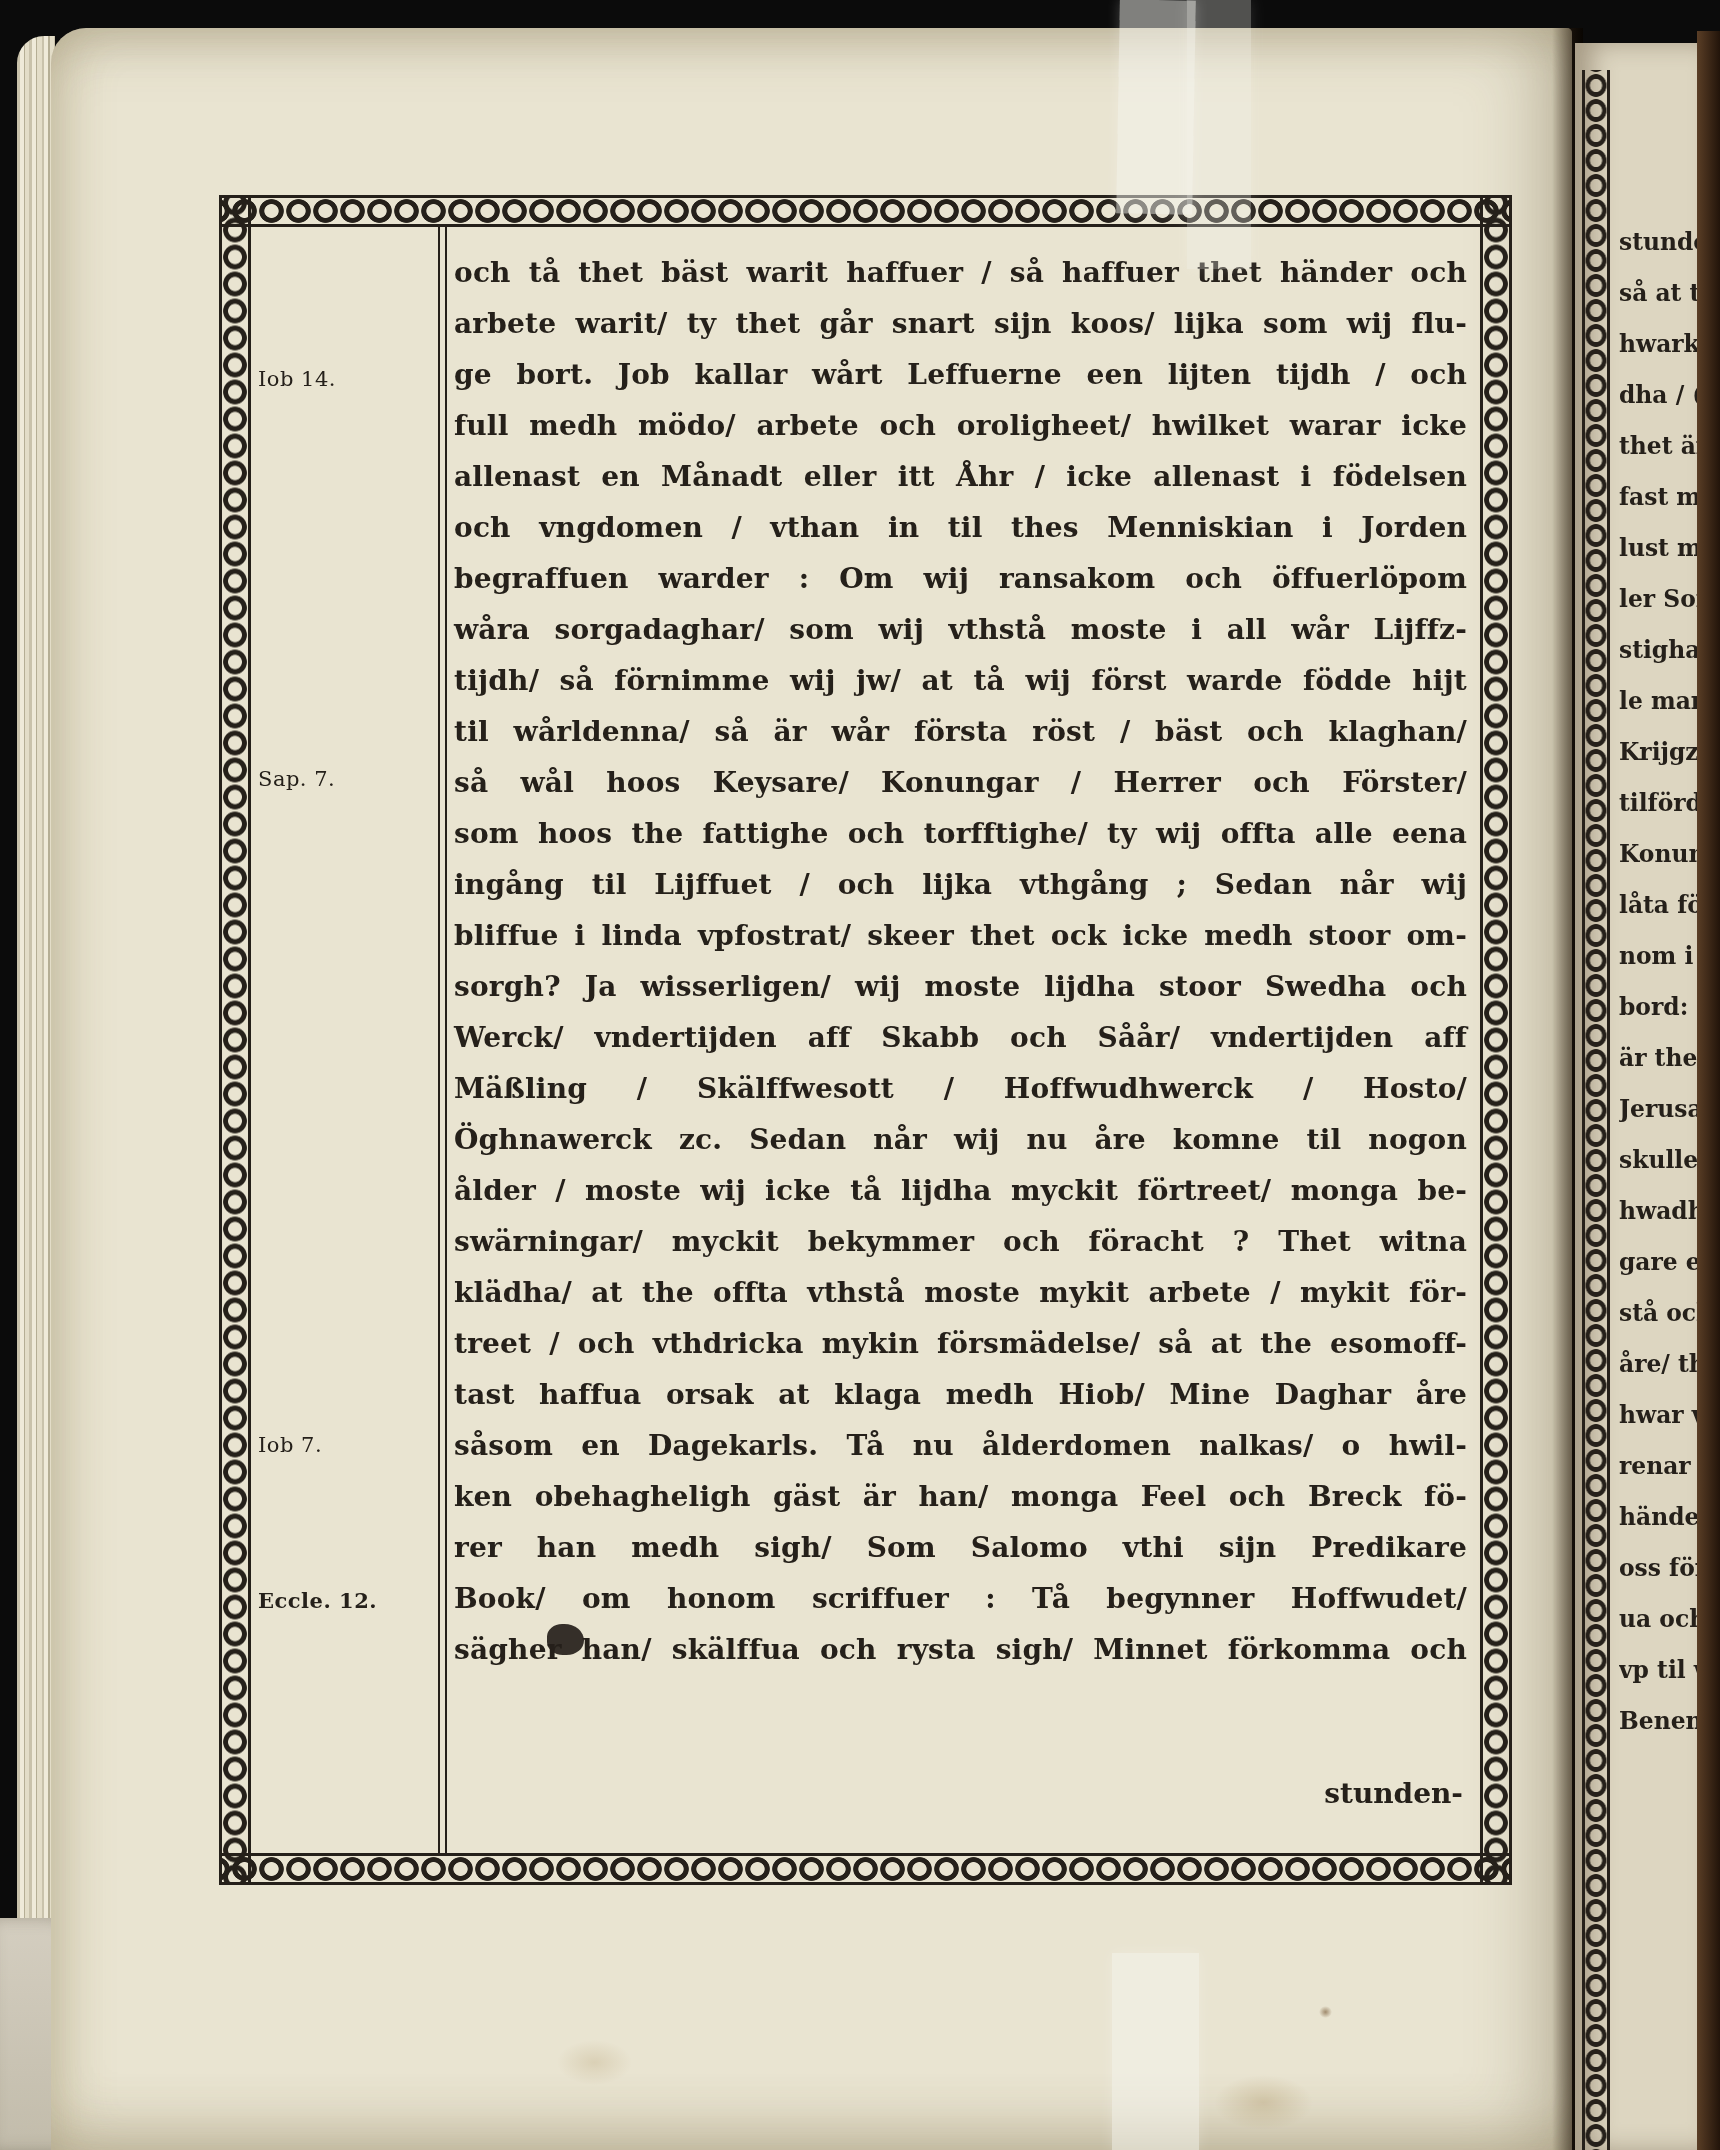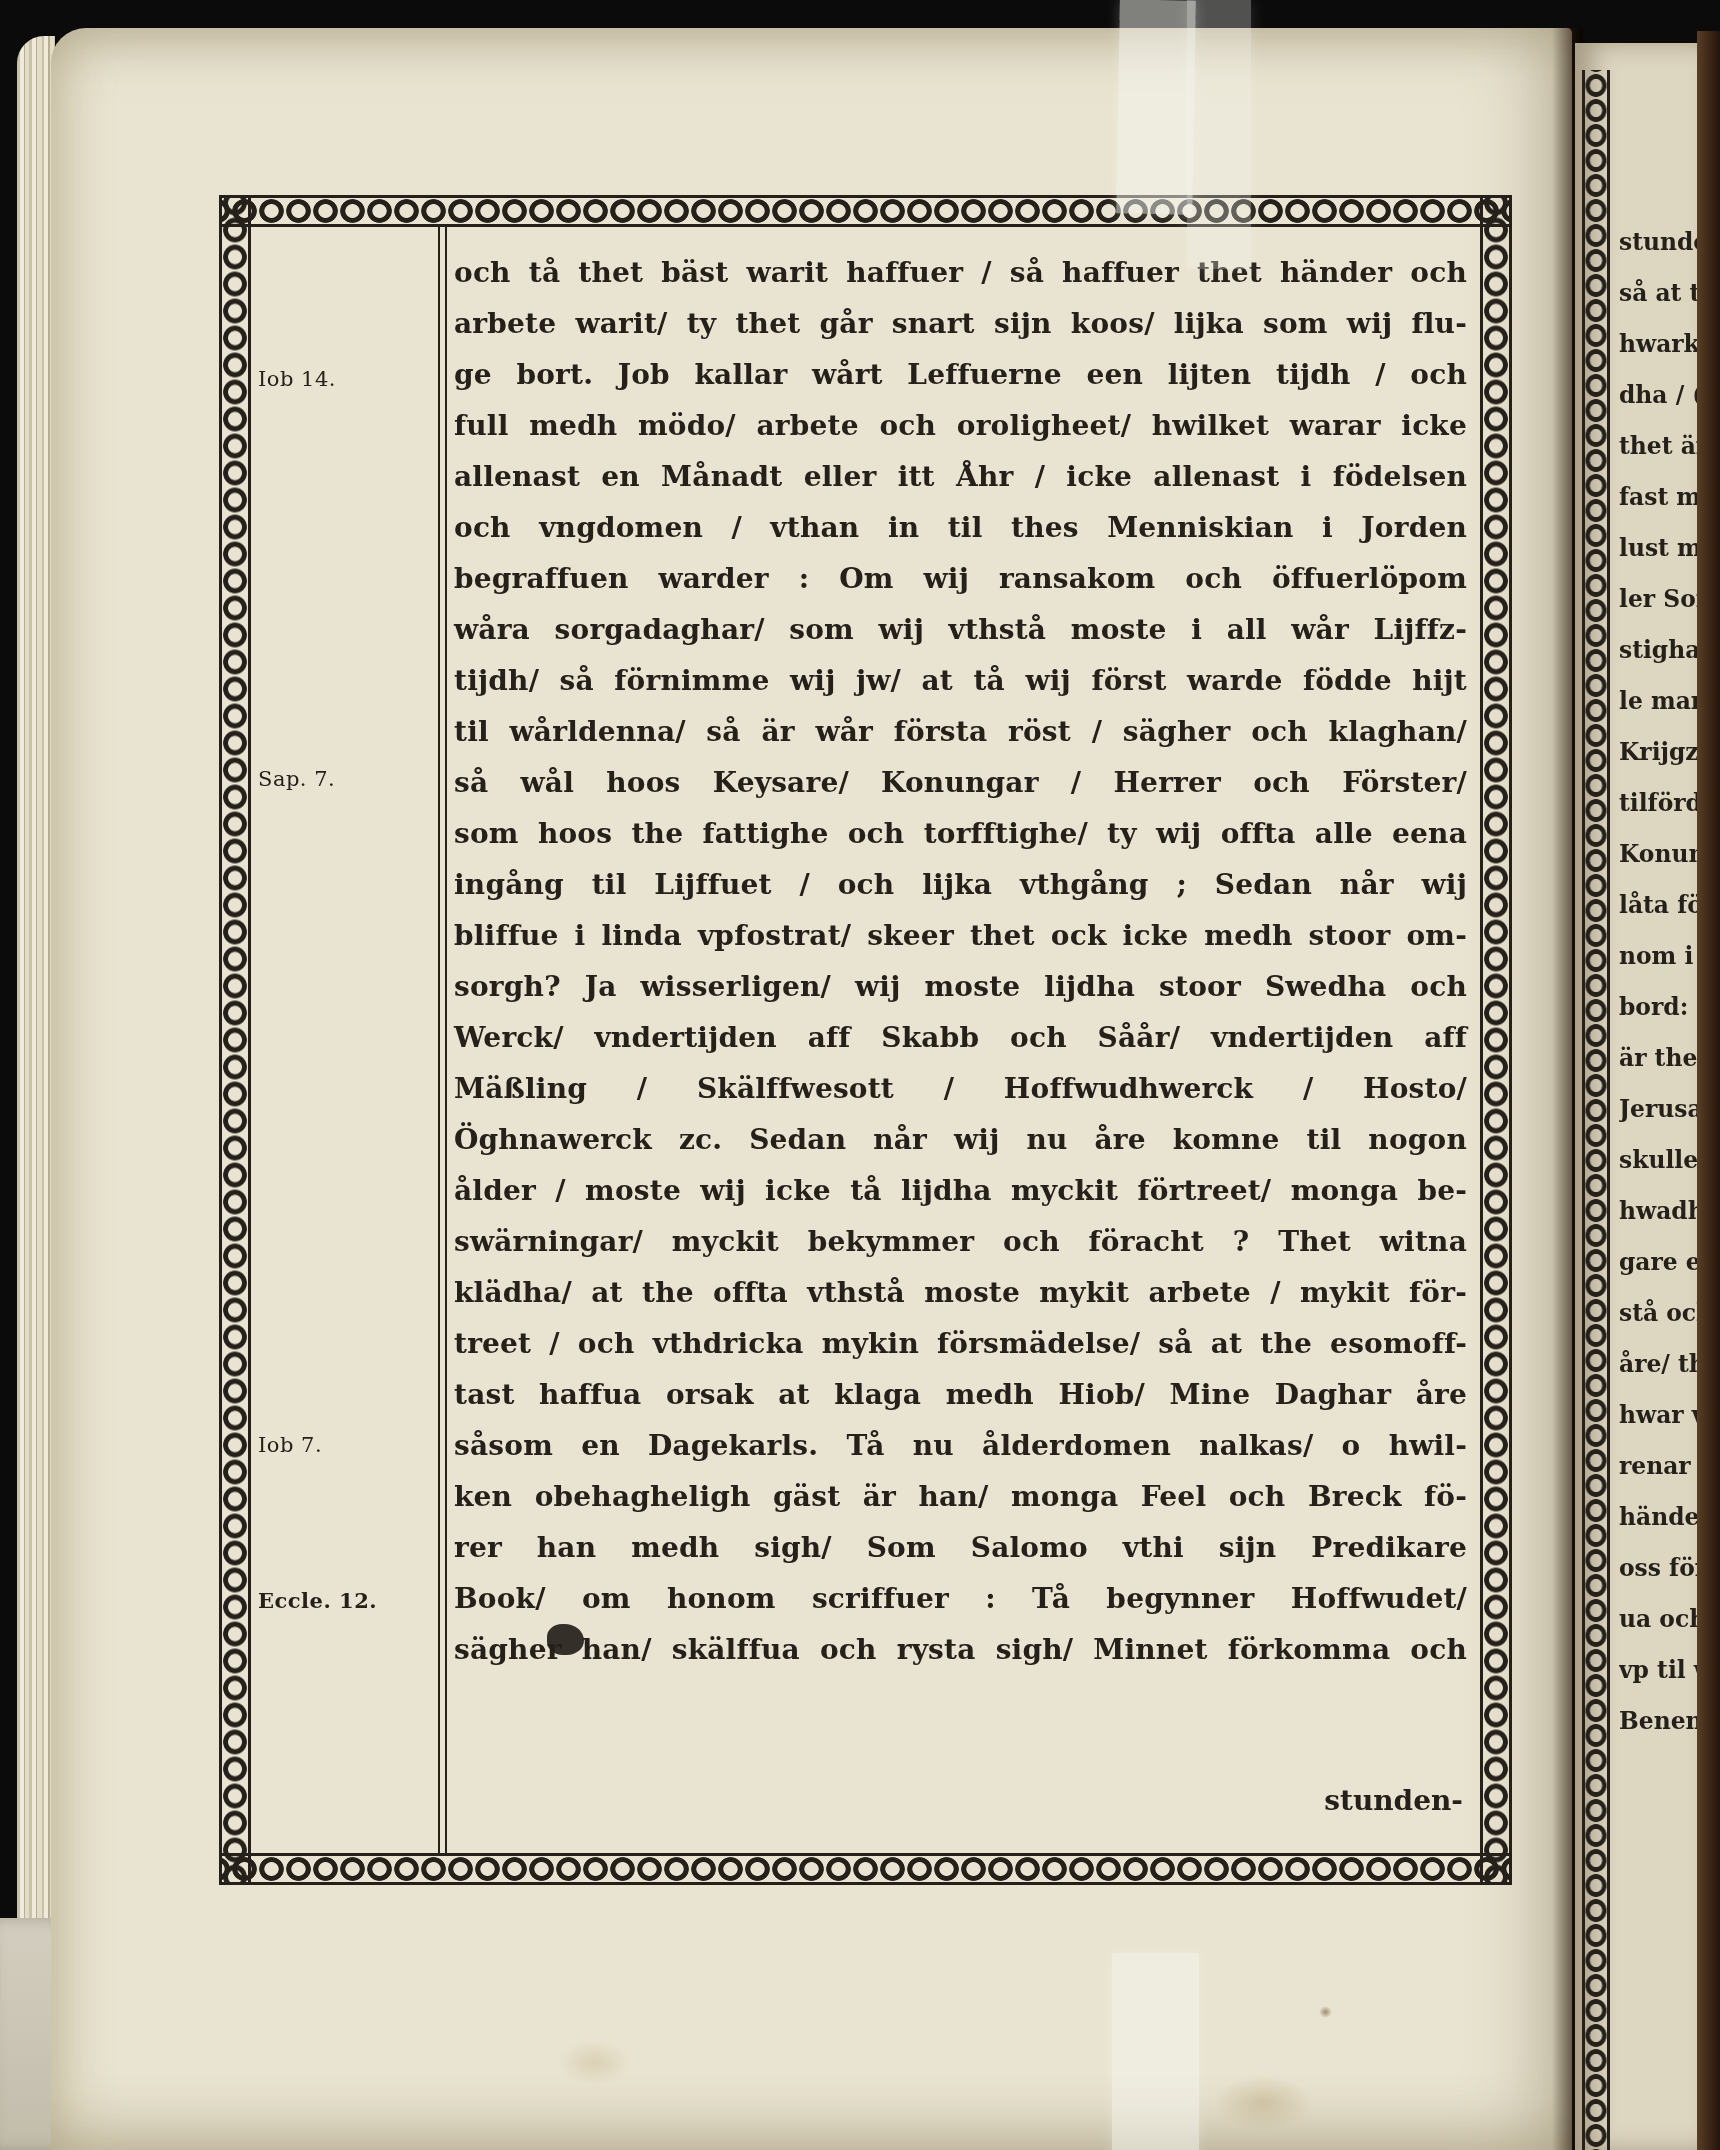--- a/index.html
+++ b/index.html
@@ -68,21 +68,21 @@
   .mnote.n2{top:1238px;} .mnote.n3{top:1393px;font-weight:bold;}
   
   .text-block{position:absolute;left:235px;top:52px;width:1013px;}
   .tline{
     height:51px;line-height:51px;font-size:28px;font-weight:bold;
     color:var(--ink,#25201a);
     text-align:justify;text-align-last:justify;
     letter-spacing:0.2px;
   }
   .catchword{
-    margin-top:15px;padding-right:4px;text-align:right;
+    margin-top:8px;padding-right:4px;text-align:right;
     font-size:28px;font-weight:bold;color:var(--ink,#25201a);
   }
   .ink-blot{
     position:absolute;top:1429px;left:328px;width:37px;height:31px;
     background:var(--ink,#25201a);border-radius:48% 62% 55% 50%;opacity:.92;
   }
   
   .gutter-shadow{
     position:absolute;left:1552px;top:28px;width:31px;height:2123px;
     background:linear-gradient(90deg,rgba(0,0,0,0) 0%,rgba(30,18,6,.55) 65%,rgba(8,4,0,.85) 100%);
@@ -141,21 +141,21 @@
 
     <div class="tline">och tå thet bäst warit haffuer / så haffuer thet händer och</div>
         <div class="tline">arbete warit/ ty thet går snart sijn koos/ lijka som wij flu-</div>
         <div class="tline">ge bort.  Job kallar wårt Leffuerne een lijten tijdh / och</div>
         <div class="tline">full medh mödo/ arbete och oroligheet/ hwilket warar icke</div>
         <div class="tline">allenast en Månadt eller itt Åhr /  icke allenast i födelsen</div>
         <div class="tline">och vngdomen / vthan in til thes Menniskian i Jorden</div>
         <div class="tline">begraffuen warder :  Om wij ransakom och öffuerlöpom</div>
         <div class="tline">wåra sorgadaghar/ som wij vthstå moste i all wår Lijffz-</div>
         <div class="tline">tijdh/ så förnimme wij jw/ at tå wij först warde födde hijt</div>
-        <div class="tline">til wårldenna/ så är wår första röst / sägher och klaghan/</div>
+        <div class="tline">til wårldenna/ så är wår första röst / bäst och klaghan/</div>
         <div class="tline">så wål hoos Keysare/ Konungar /  Herrer och Förster/</div>
         <div class="tline">som hoos the fattighe och torfftighe/ ty wij offta alle eena</div>
         <div class="tline">ingång til Lijffuet /  och lijka vthgång ;  Sedan når wij</div>
         <div class="tline">bliffue i linda vpfostrat/ skeer thet ock icke medh stoor om-</div>
         <div class="tline">sorgh? Ja wisserligen/ wij moste lijdha stoor Swedha och</div>
         <div class="tline">Werck/ vndertijden aff Skabb och Såår/ vndertijden aff</div>
         <div class="tline">Mäßling / Skälffwesott /  Hoffwudhwerck / Hosto/</div>
         <div class="tline">Öghnawerck zc.  Sedan når wij nu åre komne til nogon</div>
         <div class="tline">ålder / moste wij icke tå lijdha myckit förtreet/ monga be-</div>
         <div class="tline">swärningar/ myckit bekymmer och föracht ?  Thet witna</div>

